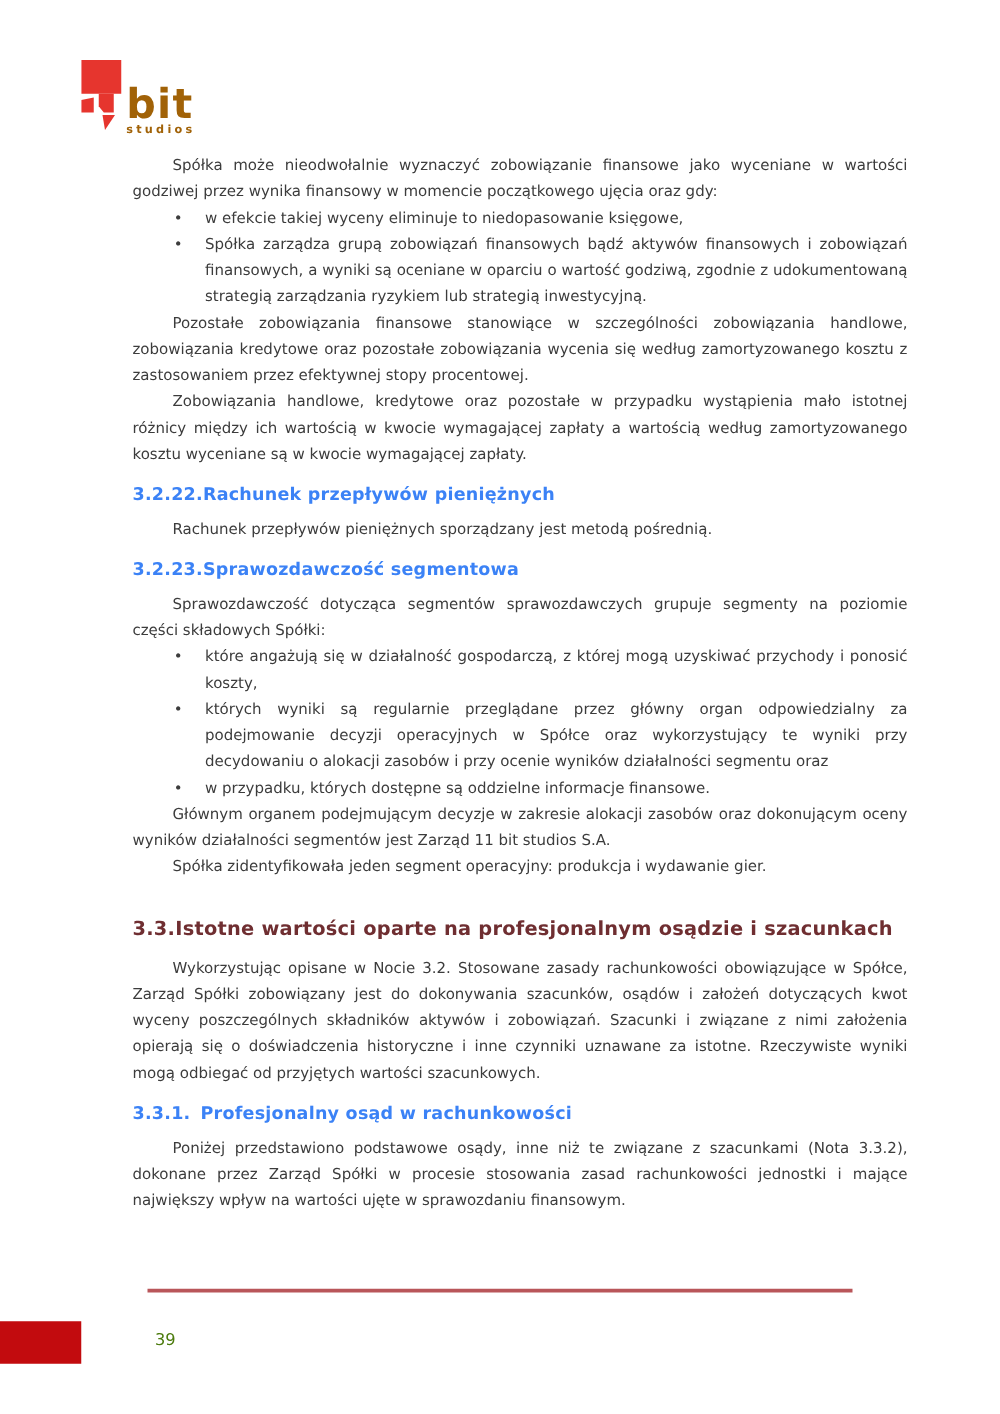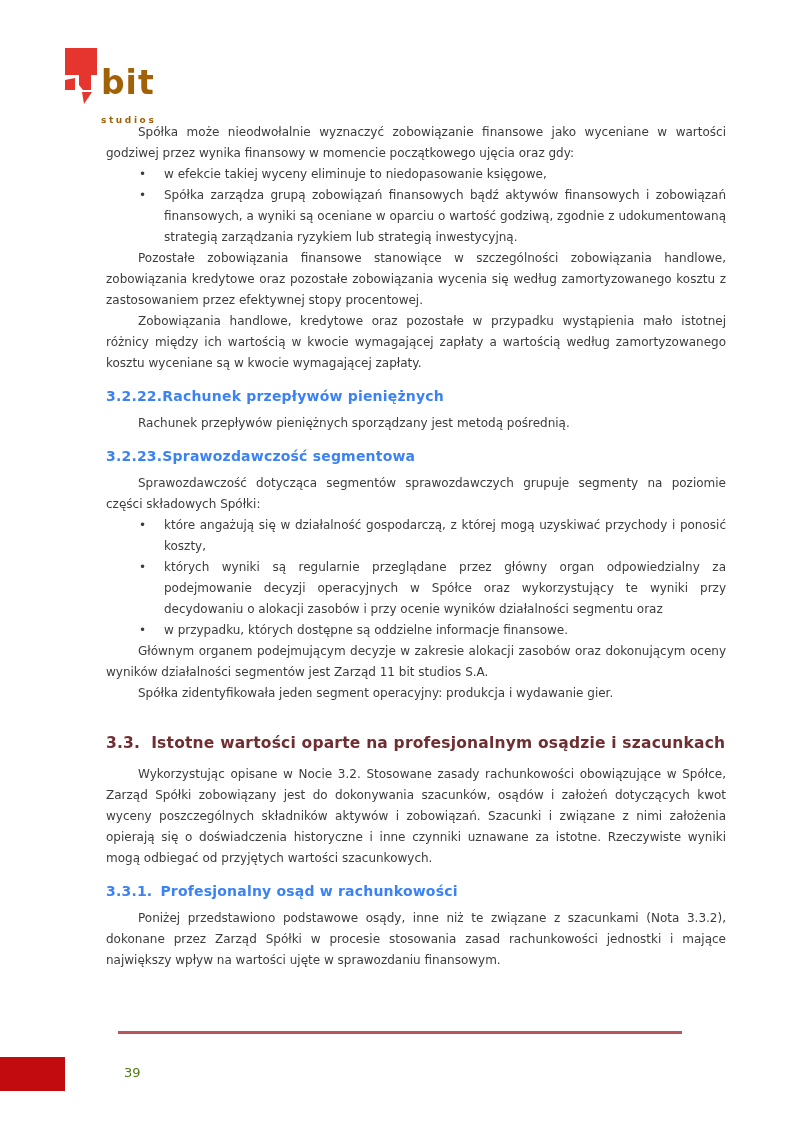--- a/index.html
+++ b/index.html
@@ -9,34 +9,34 @@
     color:#3c3c3c;font-size:12px;line-height:21px;
     -webkit-font-smoothing:antialiased;overflow:hidden;
   }
   .page{position:absolute;inset:0;background:#fff;}
 
   
   .logo{position:absolute;left:65px;top:47px;width:120px;height:68px;}
   .logo svg{position:absolute;left:0;top:0;}
   .logo-text{position:absolute;left:36px;top:20px;color:#a16207;}
   .logo-bit{font-size:33px;line-height:32px;font-weight:bold;letter-spacing:1px;}
-  .logo-studios{font-size:9px;line-height:10px;font-weight:bold;letter-spacing:2.6px;margin-top:16px;}
+  .logo-studios{font-size:9px;line-height:10px;font-weight:bold;letter-spacing:2.6px;margin-top:0;}
 
   
   .content{position:absolute;left:106px;top:122px;width:620px;}
   .content p{margin:0;text-indent:32px;text-align:justify;}
   ul.blist{list-style:none;margin:0;padding:0;}
   ul.blist li{position:relative;padding-left:58px;text-align:justify;}
   ul.blist .bdot{position:absolute;left:33px;top:0;}
 
   h2.sec{
     margin:29px 0 11px 0;font-size:15.5px;line-height:20px;
     color:#6f2e31;font-weight:bold;letter-spacing:.2px;
   }
-  h2.sec .hnum{margin-right:11px;}
+  h2.sec .hnum{}
   h3.sub{
     margin:13px 0 7px 0;font-size:14px;line-height:19px;
     color:#3b82f6;font-weight:bold;letter-spacing:.2px;
   }
   h3.sub .hnum{margin-right:0;}
   h3.sub.numgap .hnum{margin-right:8px;}
 
   
   .footer-rule{position:absolute;left:118px;top:1031px;width:564px;height:3px;background:#b9565a;}
   .footer-redblock{position:absolute;left:0;top:1057px;width:65px;height:34px;background:#c20b0e;}

